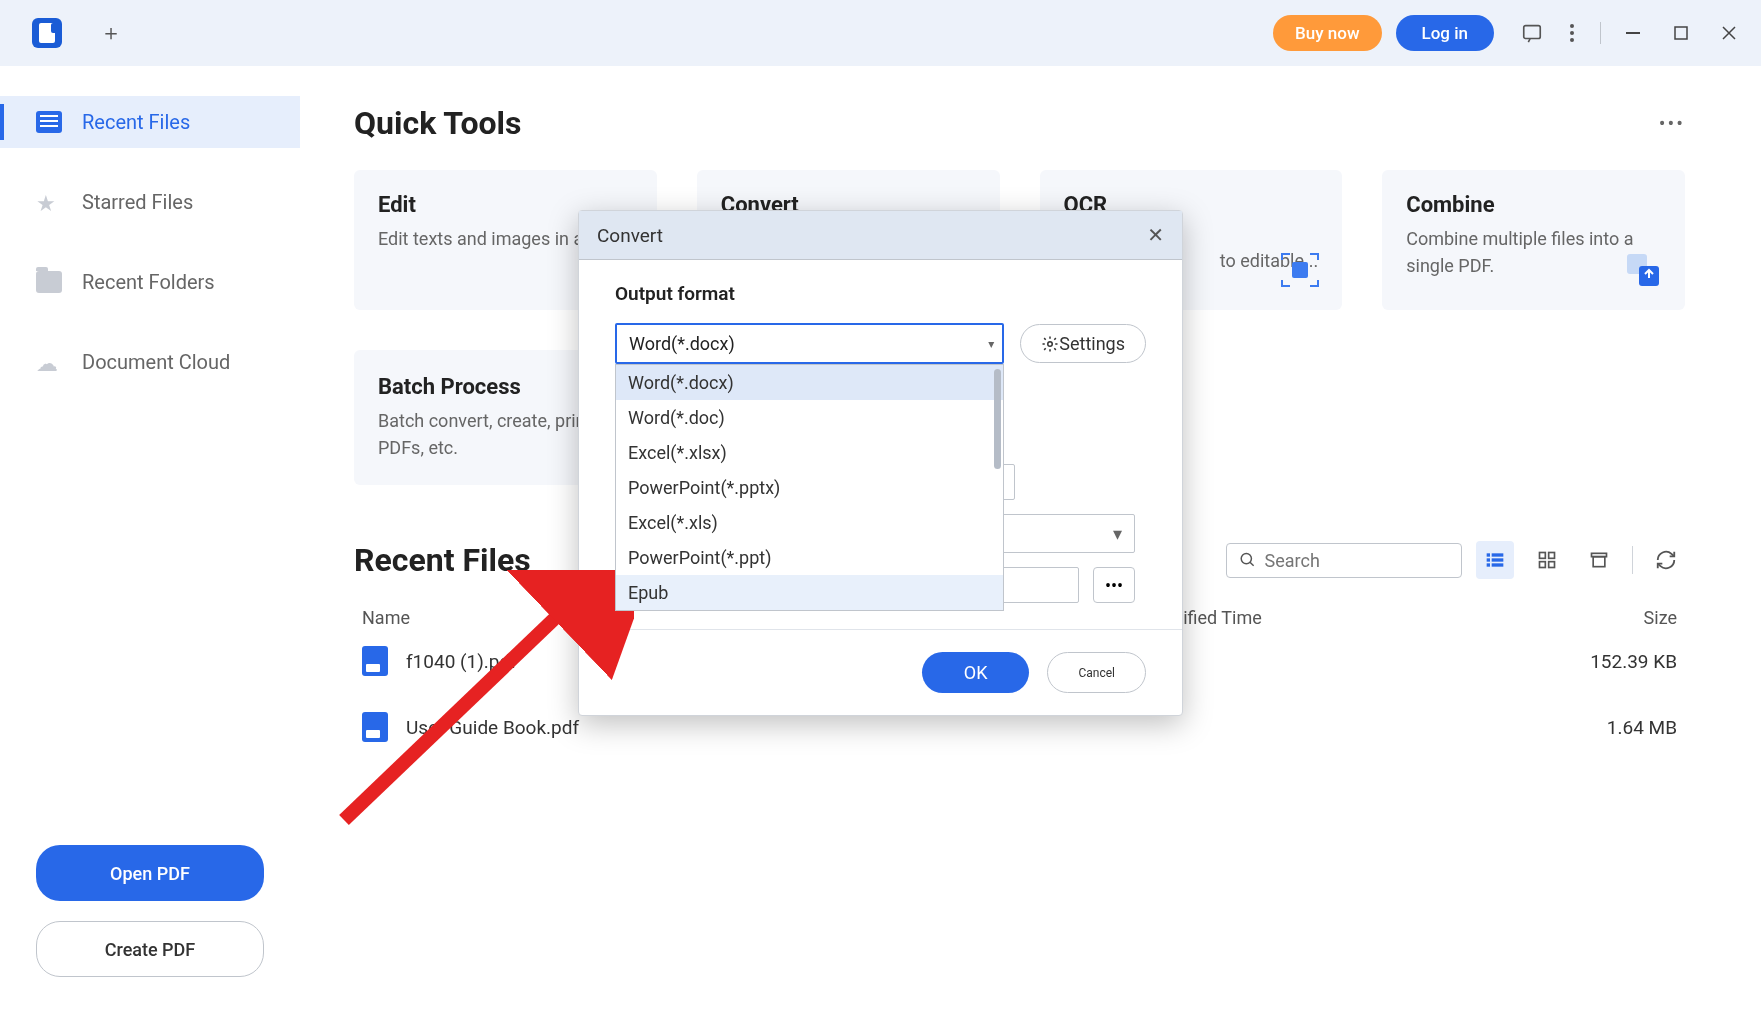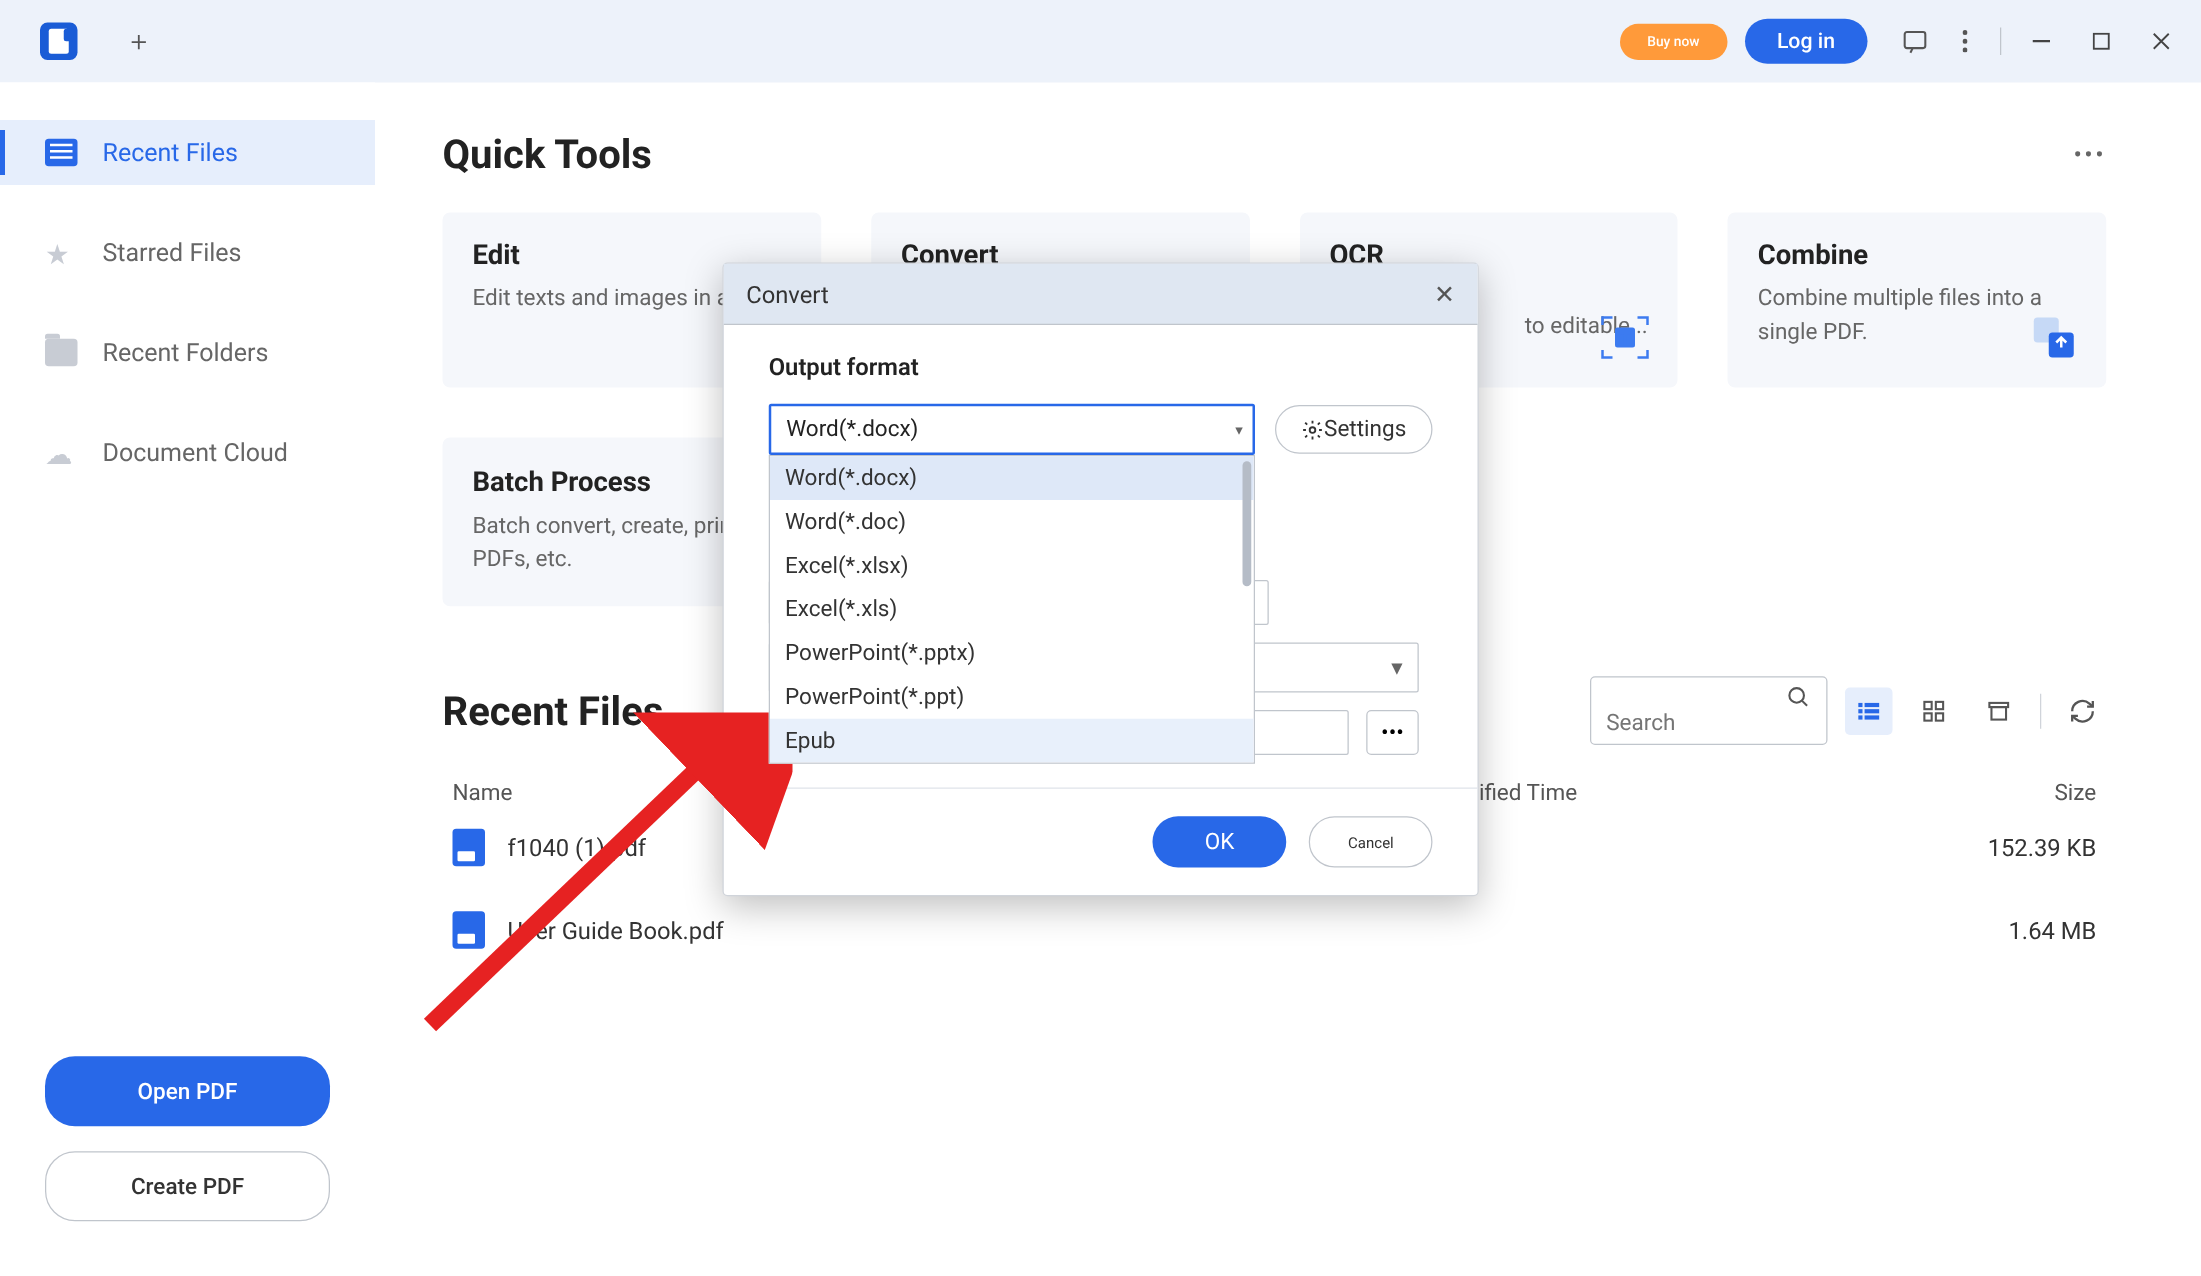--- a/index.html
+++ b/index.html
@@ -5,21 +5,21 @@
 * { margin: 0; padding: 0; box-sizing: border-box; font-family: -apple-system, BlinkMacSystemFont, "Segoe UI", Roboto, Arial, sans-serif; }
 body { background: #fff; width: 1761px; height: 1021px; overflow: hidden; position: relative; }
 
 
 .titlebar { height: 66px; background: #edf2fa; display: flex; align-items: center; padding: 0 8px; }
 .app-icon { width: 30px; height: 30px; background: #1a5cd6; border-radius: 6px; margin-left: 24px; display: flex; align-items: center; justify-content: center; }
 .app-icon-inner { width: 16px; height: 20px; background: #fff; border-radius: 2px; position: relative; }
 .app-icon-inner::after { content: ''; position: absolute; top: 0; right: -4px; width: 8px; height: 10px; background: #1a5cd6; border-radius: 2px; }
 .add-tab { width: 42px; height: 42px; margin-left: 28px; display: flex; align-items: center; justify-content: center; color: #555; font-size: 22px; font-weight: 300; border-radius: 6px; cursor: pointer; }
 .titlebar-right { margin-left: auto; display: flex; align-items: center; gap: 0; }
-.buy-now { background: #ff9a3a; color: #fff; border: none; padding: 8px 22px; border-radius: 20px; font-size: 11px; font-weight: 500; cursor: pointer; margin-right: 14px; }
+.buy-now { background: #ff9a3a; color: #fff; border: none; padding: 8px 22px; border-radius: 20px; font-size: 17px; font-weight: 500; cursor: pointer; margin-right: 14px; }
 .log-in { background: #2868e8; color: #fff; border: none; padding: 8px 26px; border-radius: 20px; font-size: 17px; font-weight: 500; cursor: pointer; margin-right: 18px; }
 .titlebar-icon { width: 40px; height: 40px; display: flex; align-items: center; justify-content: center; color: #555; cursor: pointer; }
 .titlebar-sep { width: 1px; height: 22px; background: #c0c5cc; margin: 0 8px; }
 .win-btn { width: 48px; height: 40px; display: flex; align-items: center; justify-content: center; color: #444; cursor: pointer; }
 
 
 .main-wrap { display: flex; height: calc(100% - 66px); }
 
 
 .sidebar { width: 300px; background: #fff; border-right: none; display: flex; flex-direction: column; padding-top: 30px; }
@@ -55,21 +55,21 @@
 
 
 .batch { margin-top: 40px; }
 .batch-card { background: #f5f7fb; border-radius: 6px; padding: 24px; width: 310px; }
 
 
 .recent-section { margin-top: 56px; }
 .recent-header { display: flex; align-items: center; }
 .recent-title { font-size: 32px; font-weight: 700; color: #222; }
 .recent-tools { margin-left: auto; display: flex; align-items: center; gap: 14px; }
-.search-box { display: flex; align-items: flex-end; border: 1px solid #c0c5cc; border-radius: 4px; padding: 6px 12px; width: 190px; flex-direction: column; }
+.search-box { display: flex; align-items: flex-start; border: 1px solid #c0c5cc; border-radius: 4px; padding: 6px 12px; width: 236px; }
 .search-box input { border: none; outline: none; font-size: 18px; color: #888; width: 100%; background: transparent; }
 .tool-icon { width: 38px; height: 38px; display: flex; align-items: center; justify-content: center; color: #555; cursor: pointer; border-radius: 4px; }
 .tool-icon.active { background: #e6eefc; color: #2868e8; }
 .tool-sep { width: 1px; height: 28px; background: #d0d4da; }
 
 .table-header { display: flex; margin-top: 28px; color: #555; font-size: 18px; padding: 0 8px; }
 .col-name { flex: 1; }
 .col-mod { width: 400px; }
 .col-size { width: 130px; text-align: right; }
 .file-row { display: flex; align-items: center; padding: 18px 8px; font-size: 19px; color: #333; }
@@ -296,22 +296,22 @@
   <div class="dialog-body">
     <div class="field-label">Output format</div>
     <div class="field-row">
       <div class="select-box">
         <div class="select-input">Word(*.docx)</div>
         <span class="select-chevron">▾</span>
         <div class="dropdown">
           <div class="dropdown-item selected">Word(*.docx)</div>
           <div class="dropdown-item">Word(*.doc)</div>
           <div class="dropdown-item">Excel(*.xlsx)</div>
+          <div class="dropdown-item">PowerPoint(*.pptx)</div>
           <div class="dropdown-item">Excel(*.xls)</div>
-          <div class="dropdown-item">PowerPoint(*.pptx)</div>
           <div class="dropdown-item">PowerPoint(*.ppt)</div>
           <div class="dropdown-item hover">Epub</div>
           <div class="dropdown-scroll"></div>
         </div>
       </div>
       <button class="settings-btn">
         <svg width="18" height="18" viewBox="0 0 24 24" fill="none" stroke="currentColor" stroke-width="2">
             <circle cx="12" cy="12" r="3"></circle>
             <path d="M12 2v3M12 19v3M4.2 4.2l2.1 2.1M17.7 17.7l2.1 2.1M2 12h3M19 12h3M4.2 19.8l2.1-2.1M17.7 6.3l2.1-2.1"></path>
           </svg>

